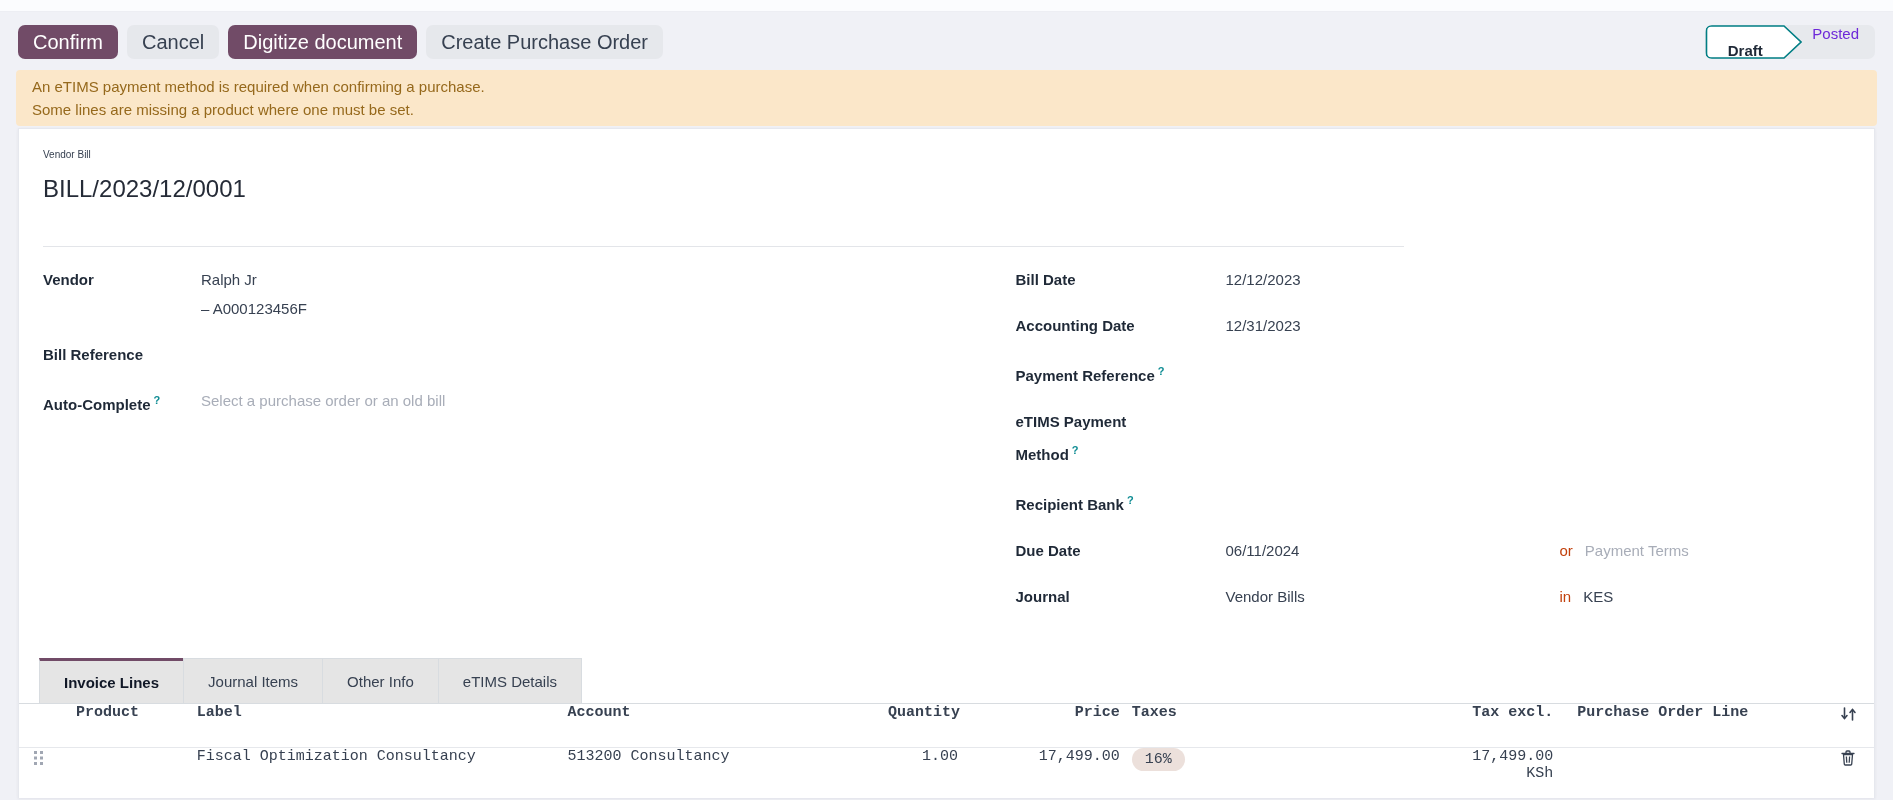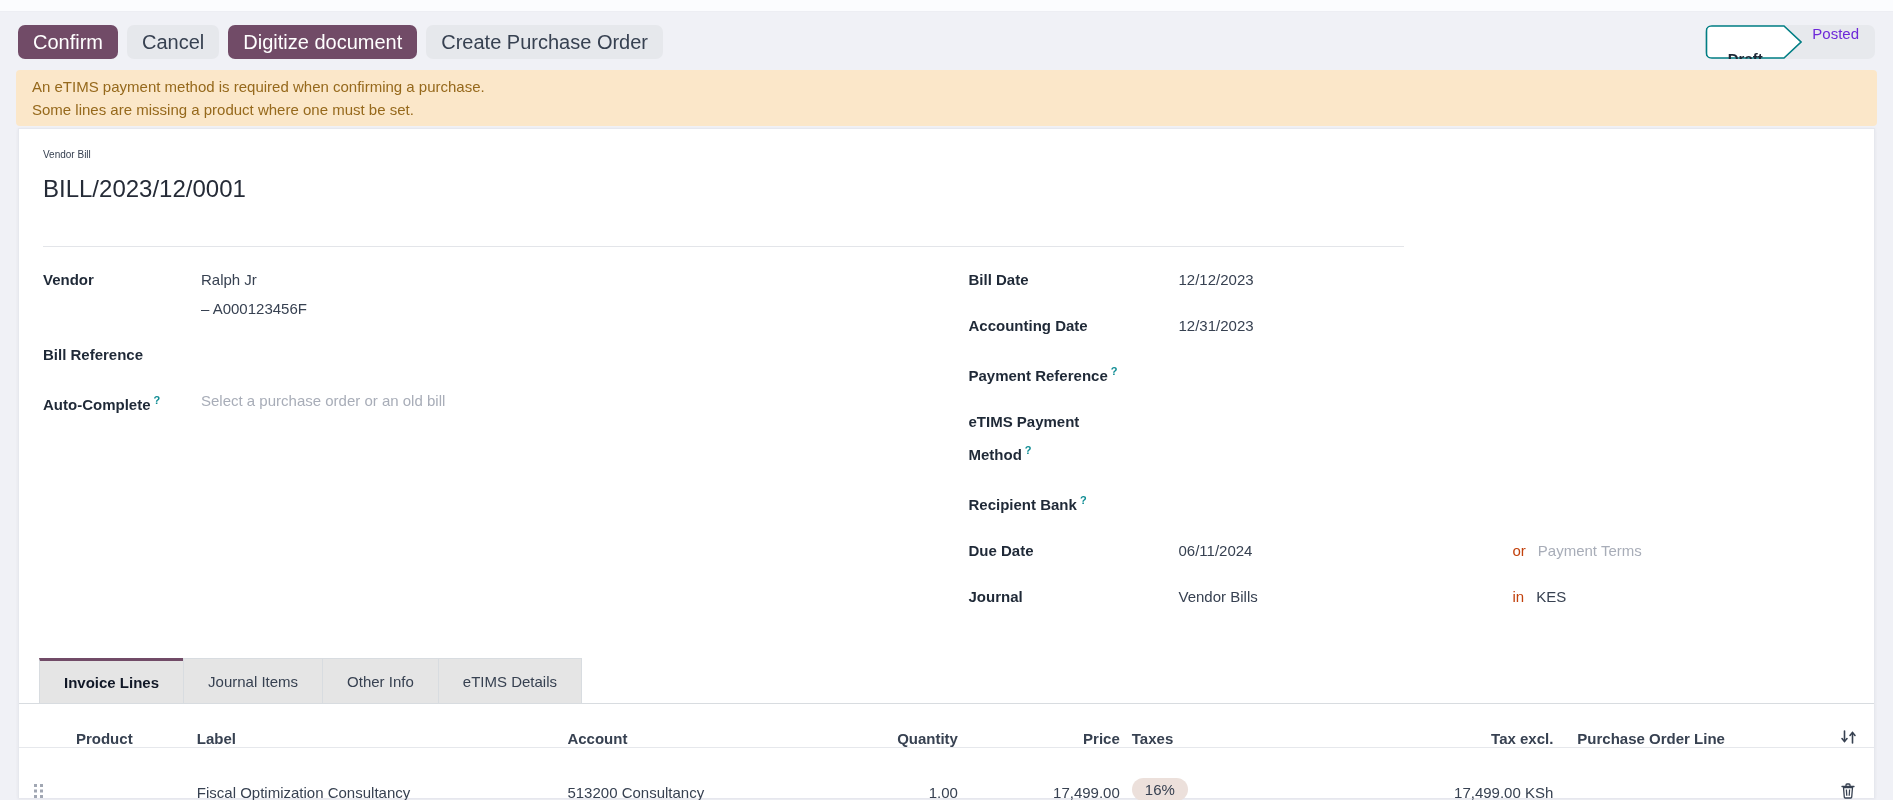--- a/index.html
+++ b/index.html
@@ -13,21 +13,21 @@
   .btn { height:34px; padding:0 15px; border:none; border-radius:7px; font-size:20px;
          font-family:inherit; cursor:pointer; margin-right:9px; white-space:nowrap; }
   .btn-primary { background:#714B67; color:#FFFFFF; font-weight:500; }
   .btn-secondary { background:#E6E8EC; color:#374151; font-weight:500; }
 
   
   .statusbar { margin-left:auto; display:flex; align-items:stretch; background:#E7E9ED;
                border-radius:7px; height:34px; overflow:hidden; }
   .status-draft { position:relative; width:97px; }
   .status-draft svg { position:absolute; inset:0; }
-  .status-draft .lbl { position:absolute; left:0; top:16px; width:80px; height:34px;
+  .status-draft .lbl { position:absolute; left:0; top:8px; width:80px; height:34px;
                        display:flex; align-items:center; justify-content:center;
                        color:#1F2937; font-weight:600; }
   .status-posted { display:flex; align-items:flex-start; padding:0 16px 0 10px; color:#6d28d9; }
 
   
   .alert { margin:0 16px; background:#FBE7C9; border-radius:4px; padding:5px 16px;
            color:#96691C; line-height:23px; }
 
   
   .sheet { margin:2px 18px 0 18px; height:670px; background:#FFFFFF;
@@ -36,39 +36,39 @@
            display:flex; flex-direction:column; }
 
   .doc-type { color:#374151; font-size:10px; }
   .doc-name { margin-top:6px; font-size:24px; line-height:46px; font-weight:500; color:#252B37; }
   .title-hr { border-bottom:1px solid #E3E5E9; width:1361px; margin-top:34px; }
 
   .columns { display:grid; grid-template-columns:1fr 1fr; margin-top:18px; }
   .fgroup .frow { display:grid; margin-bottom:17px; }
   .col-left .frow { grid-template-columns:158px 1fr; }
   .col-right { padding-left:22px; }
-  .col-right .frow { grid-template-columns:150px 274px 1fr; column-gap:60px; }
+  .col-right .frow { grid-template-columns:150px 274px 1fr; column-gap:60px;margin-left:47px; }
   .flabel { font-weight:600; color:#1F2937; line-height:29px; }
   .fvalue { line-height:29px; color:#374151; }
   .placeholder { color:#A8ADB8; }
   .muted-word { color:#c2410c; margin-right:12px; }
   sup.help { color:#0E8C93; font-size:11px; font-weight:600; margin-left:3px; }
 
   
   .tabs { display:flex; margin:30px -24px 0 -24px; padding-left:20px;
           border-bottom:1px solid #D8DCE0; }
   .tab { height:45px; display:flex; align-items:center; padding:0 24px;
          border:1px solid #D8DCE0; border-bottom:none; margin-right:-1px;
          color:#374151; cursor:pointer; background:#e5e5e5; position:relative; }
   .tab.active { border-top:3px solid #714B67; font-weight:600; color:#111827;
                 margin-bottom:-1px; }
 
   
   .table { margin:0 -24px; flex:1; display:flex; flex-direction:column; }
-  .trow { display:flex; align-items:flex-end; }
+  .trow { display:flex; align-items:flex-start;font-family:Liberation Mono, monospace; }
   .thead { height:44px; font-weight:600; color:#374151; border-bottom:1px solid #E6E8EC; }
   .tbody-row { height:54px; border-bottom:1px solid #E6E8EC; }
   .c-handle { width:40px; display:flex; justify-content:center; }
   .c-product { width:120px; padding-left:17px; }
   .c-label { width:370px; padding-left:18px; }
   .c-account { width:340px; padding-left:19px; }
   .c-qty { width:90px; text-align:right; padding-right:20px; }
   .c-price { width:150px; text-align:right; padding-right:8px; }
   .c-taxes { width:310px; padding-left:4px; }
   .c-taxexcl { width:122px; text-align:right; padding-right:6px; }

